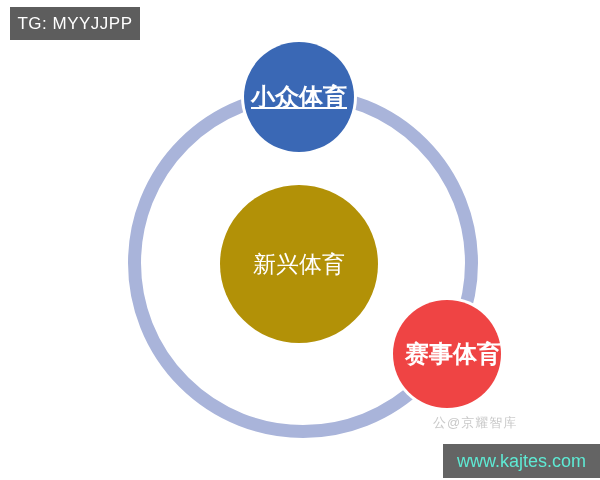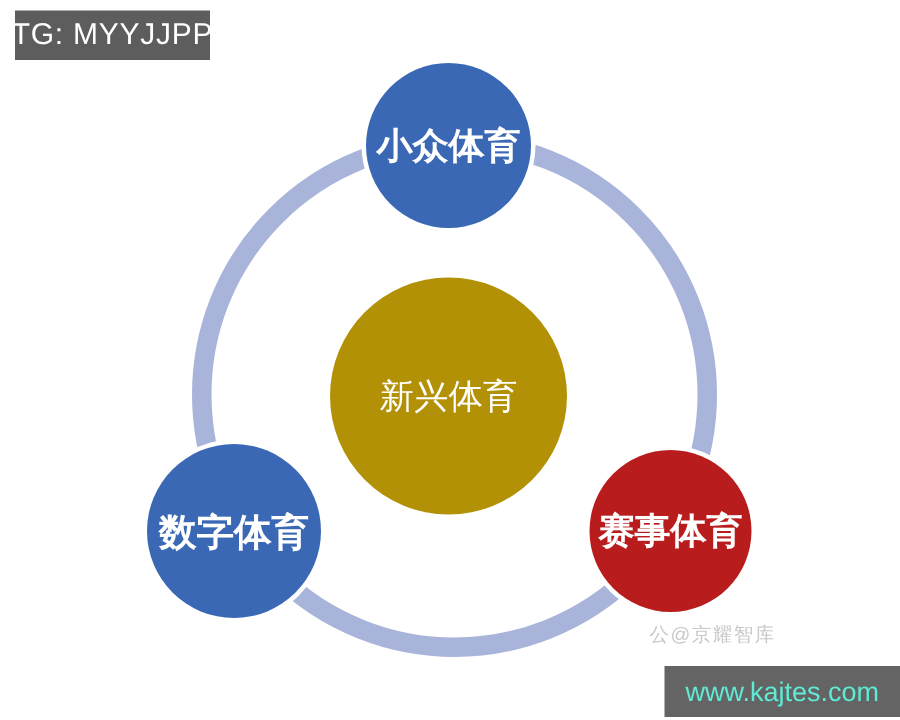--- a/index.html
+++ b/index.html
@@ -15,21 +15,21 @@
     background: #ffffff;
   }
 
   
   .tag-box {
     position: absolute;
     left: 10px; top: 7px;
     width: 130px; height: 33px;
     background: #5d5d5d;
     color: #ffffff;
-    font-size: 20px;
+    font-size: 17px;
     letter-spacing: 0.5px;
     display: flex; align-items: center; justify-content: center;
     white-space: nowrap;
   }
 
   
   .ring {
     position: absolute;
     left: 128px; top: 88px;
     width: 350px; height: 350px;
@@ -94,29 +94,26 @@
 <body>
 
 <div class="canvas">
 
   <div class="tag-box">
     <span>TG: MYYJJPP</span>
   </div>
 
   <div class="ring" style="border-color: rgb(169, 180, 218);"></div>
 
-  <div class="circle satellite satellite-top" style="background-color: rgb(58, 104, 181);">
+  <div class="circle satellite satellite-top" style="background-color: rgb(58, 104, 181); text-decoration: underline;">
     <span>小众体育</span>
   </div>
 
-  <div class="circle satellite satellite-left" style="background-color: rgb(58, 104, 181);">
-    <span>数字体育</span>
-  </div>
 
-  <div class="circle satellite satellite-right" style="background-color: #b91c1c;">
+  <div class="circle satellite satellite-right" style="background-color: #ef4444; justify-content: flex-end;">
     <span>赛事体育</span>
   </div>
 
   <div class="circle center-circle" style="background-color: rgb(178, 145, 7); color: rgb(255, 255, 255);">
     <span>新兴体育</span>
   </div>
 
   <div class="source-watermark">公@京耀智库</div>
 
   <div class="site-box">

